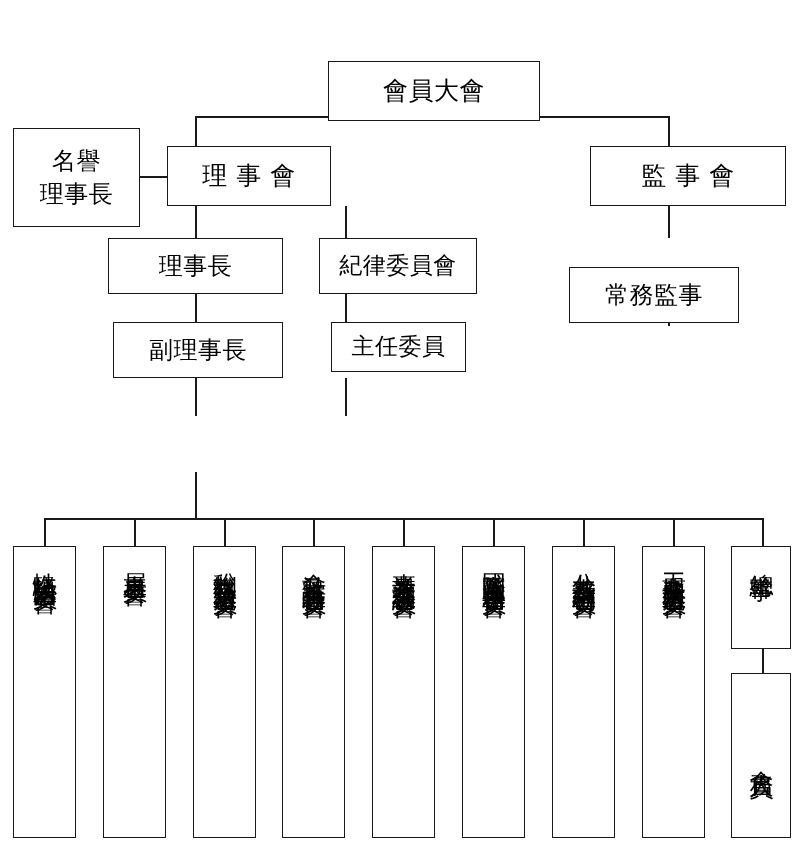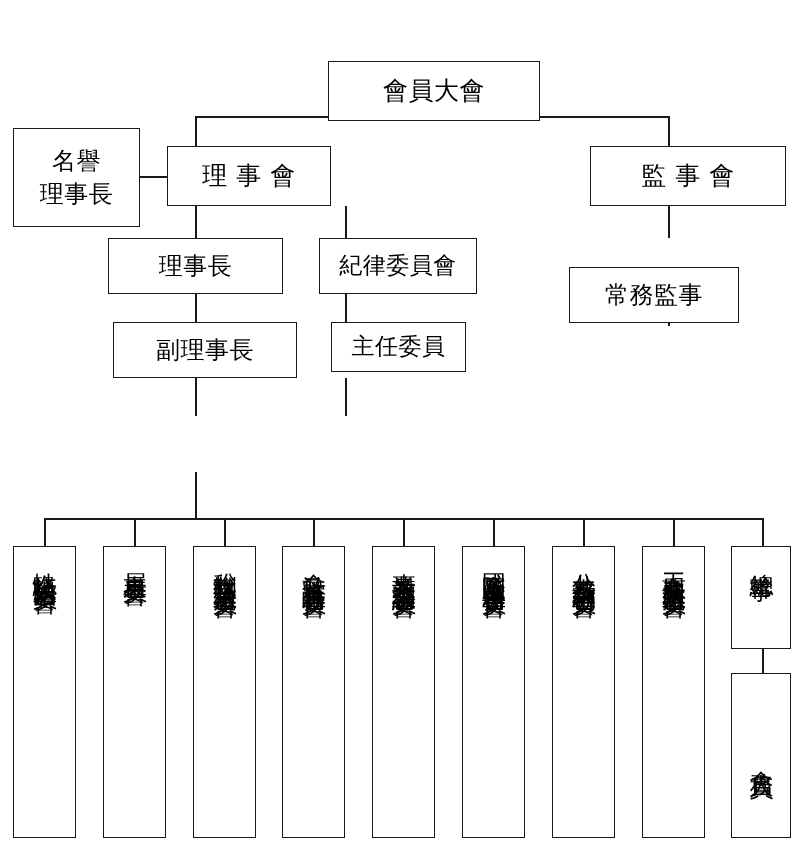--- a/index.html
+++ b/index.html
@@ -128,21 +128,21 @@
   </div>
 
   <div class="node h-node" style="left:319px; top:238px; width:158px; height:56px; font-size:23px;">
     <span class="label">紀律委員會</span>
   </div>
 
   <div class="node h-node" style="left:569px; top:238px; width:170px; height:56px; font-size:24px;margin-top:29px;">
     <span class="label">常務監事</span>
   </div>
 
-  <div class="node h-node" style="left:113px; top:322px; width:184px; height:56px; font-size:24px;align-items:center;">
+  <div class="node h-node" style="left:113px; top:322px; width:170px; height:56px; font-size:24px;align-items:center;">
     <span class="label">副理事長</span>
   </div>
 
   <div class="node h-node" style="left:331px; top:322px; width:135px; height:50px; font-size:23px;">
     <span class="label">主任委員</span>
   </div>
 
 
 
 

